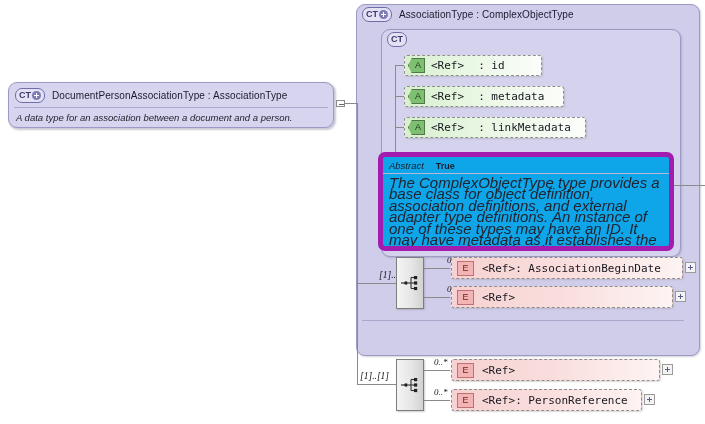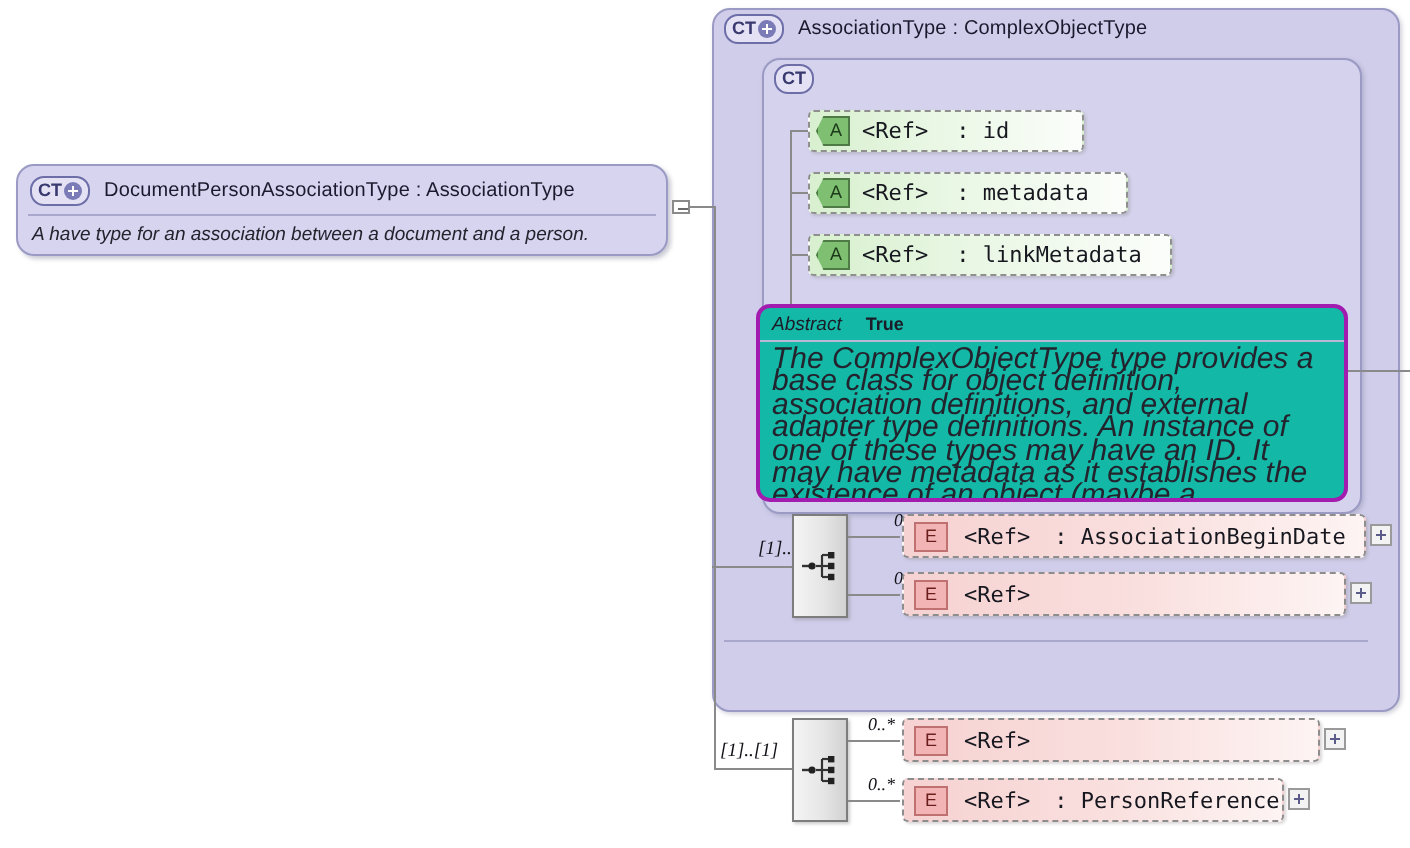--- a/index.html
+++ b/index.html
@@ -161,22 +161,22 @@
     font-size: 11px;
     color: #17171f;
     font-family: "DejaVu Sans Mono", monospace;
     margin-left: 14px;
   }
 
   
   .ann-panel {
     position: absolute;
     box-sizing: border-box;
-    background: #14b8a6;
-    border: 2px solid #a21caf;
+    background: #0ea5e9;
+    border: 5px solid #a21caf;
     border-radius: 7px;
     overflow: hidden;
   }
   .abs-row {
     display: flex;
     align-items: baseline;
     gap: 12px;
     padding: 3px 0 2px 6px;
     border-bottom: 1px solid #b9b7d6;
   }
@@ -278,21 +278,20 @@
   .elem-ref {
     font-size: 11px;
     color: #17171f;
     font-family: "DejaVu Sans Mono", monospace;
     margin-left: 8px;
   }
   .elem-name {
     font-size: 11px;
     color: #17171f;
     font-family: "DejaVu Sans Mono", monospace;
-    margin-left: 12px;
   }
   .expand-box {
     position: absolute;
     width: 11px; height: 11px;
     box-sizing: border-box;
     border: 1px solid #9a9a9a;
     background: #f3f3f3;
   }
   .expand-box::before, .expand-box::after {
     content: "";
@@ -424,21 +423,21 @@
 
   <div class="root-box">
     <div class="rb-head">
       <span class="icon-ct">
         <span class="ct-letters">CT</span>
         <span class="ct-plus"></span>
       </span>
       <span class="ct-title">DocumentPersonAssociationType : AssociationType</span>
     </div>
     <div class="rb-sep"></div>
-    <div class="rb-desc">A have type for an association between a document and a person.</div>
+    <div class="rb-desc">A data type for an association between a document and a person.</div>
   </div>
 
   <div class="stub" style="left:336px; top:100px;"></div>
   <div class="line-h" style="left:345px; top:103px; width:12px;"></div>
   <div class="line-v" style="left:357px; top:103px; height:281px;"></div>
   <div class="line-h" style="left:357px; top:384px; width:39px;"></div>
 
   <div class="card-brk" style="left:360px; top:371px;">[1]..[1]</div>
 
   <div class="seq-box" style="left:396px; top:359px; height:52px;">

